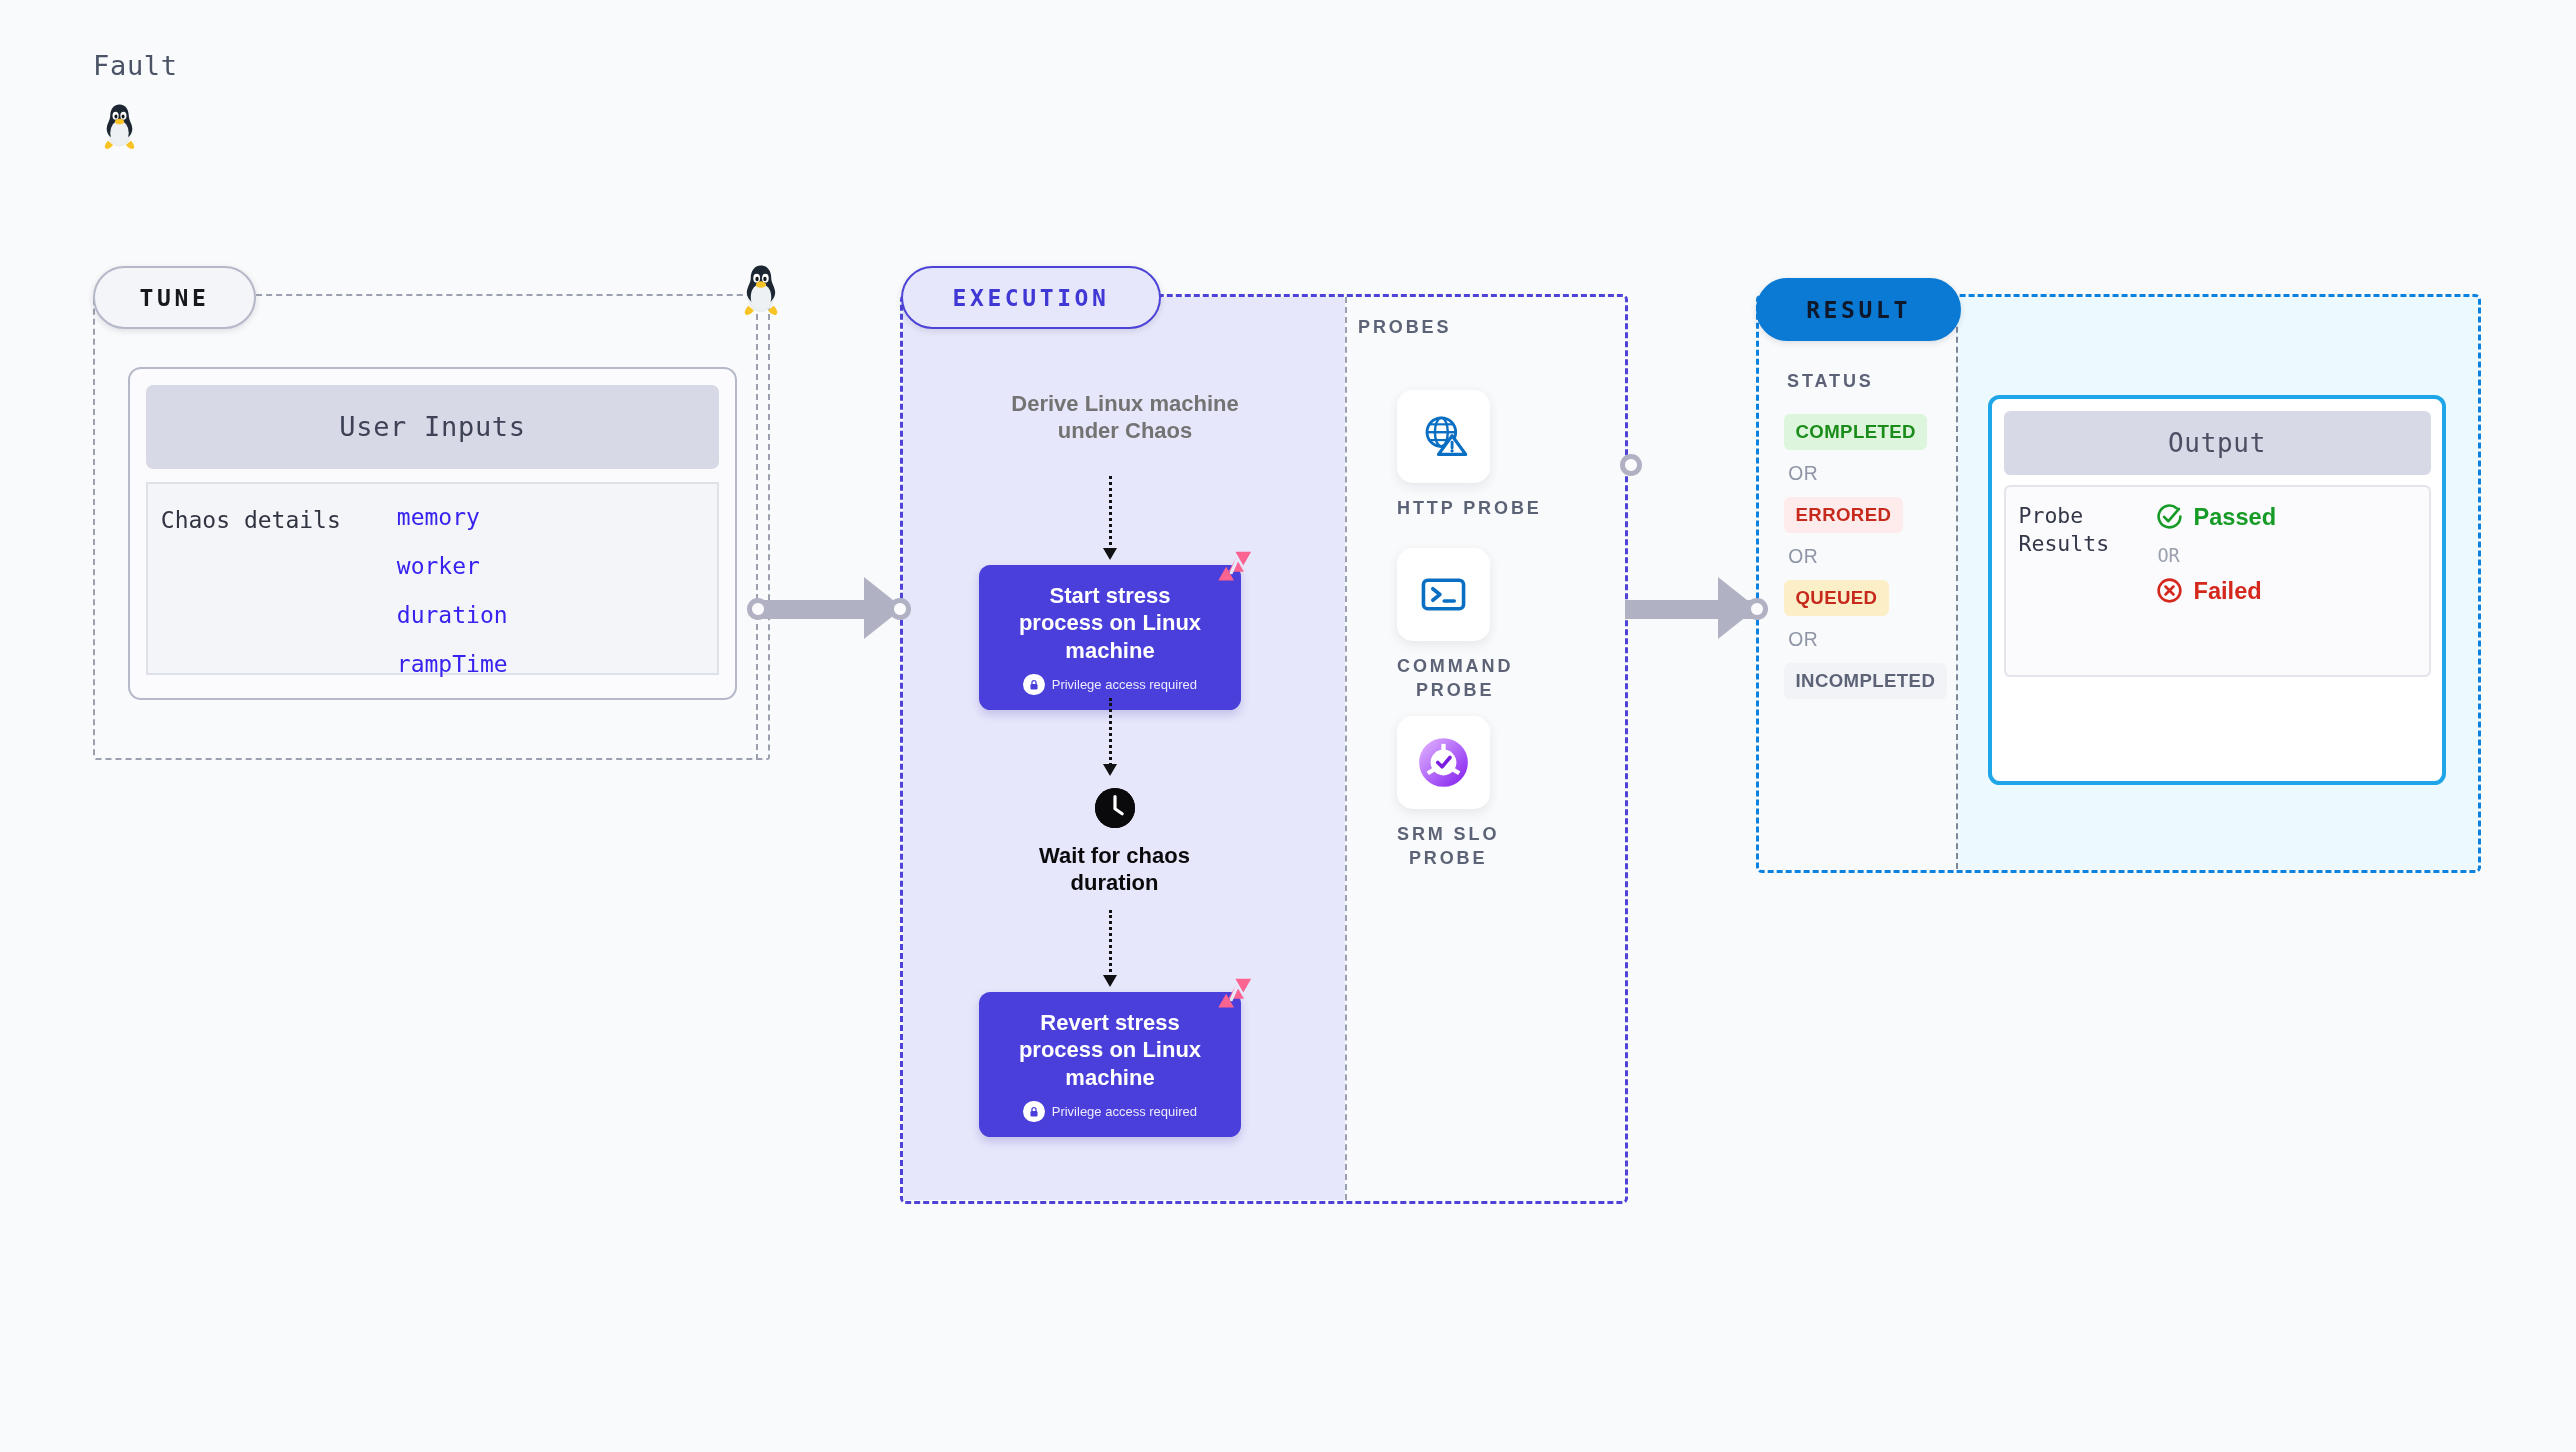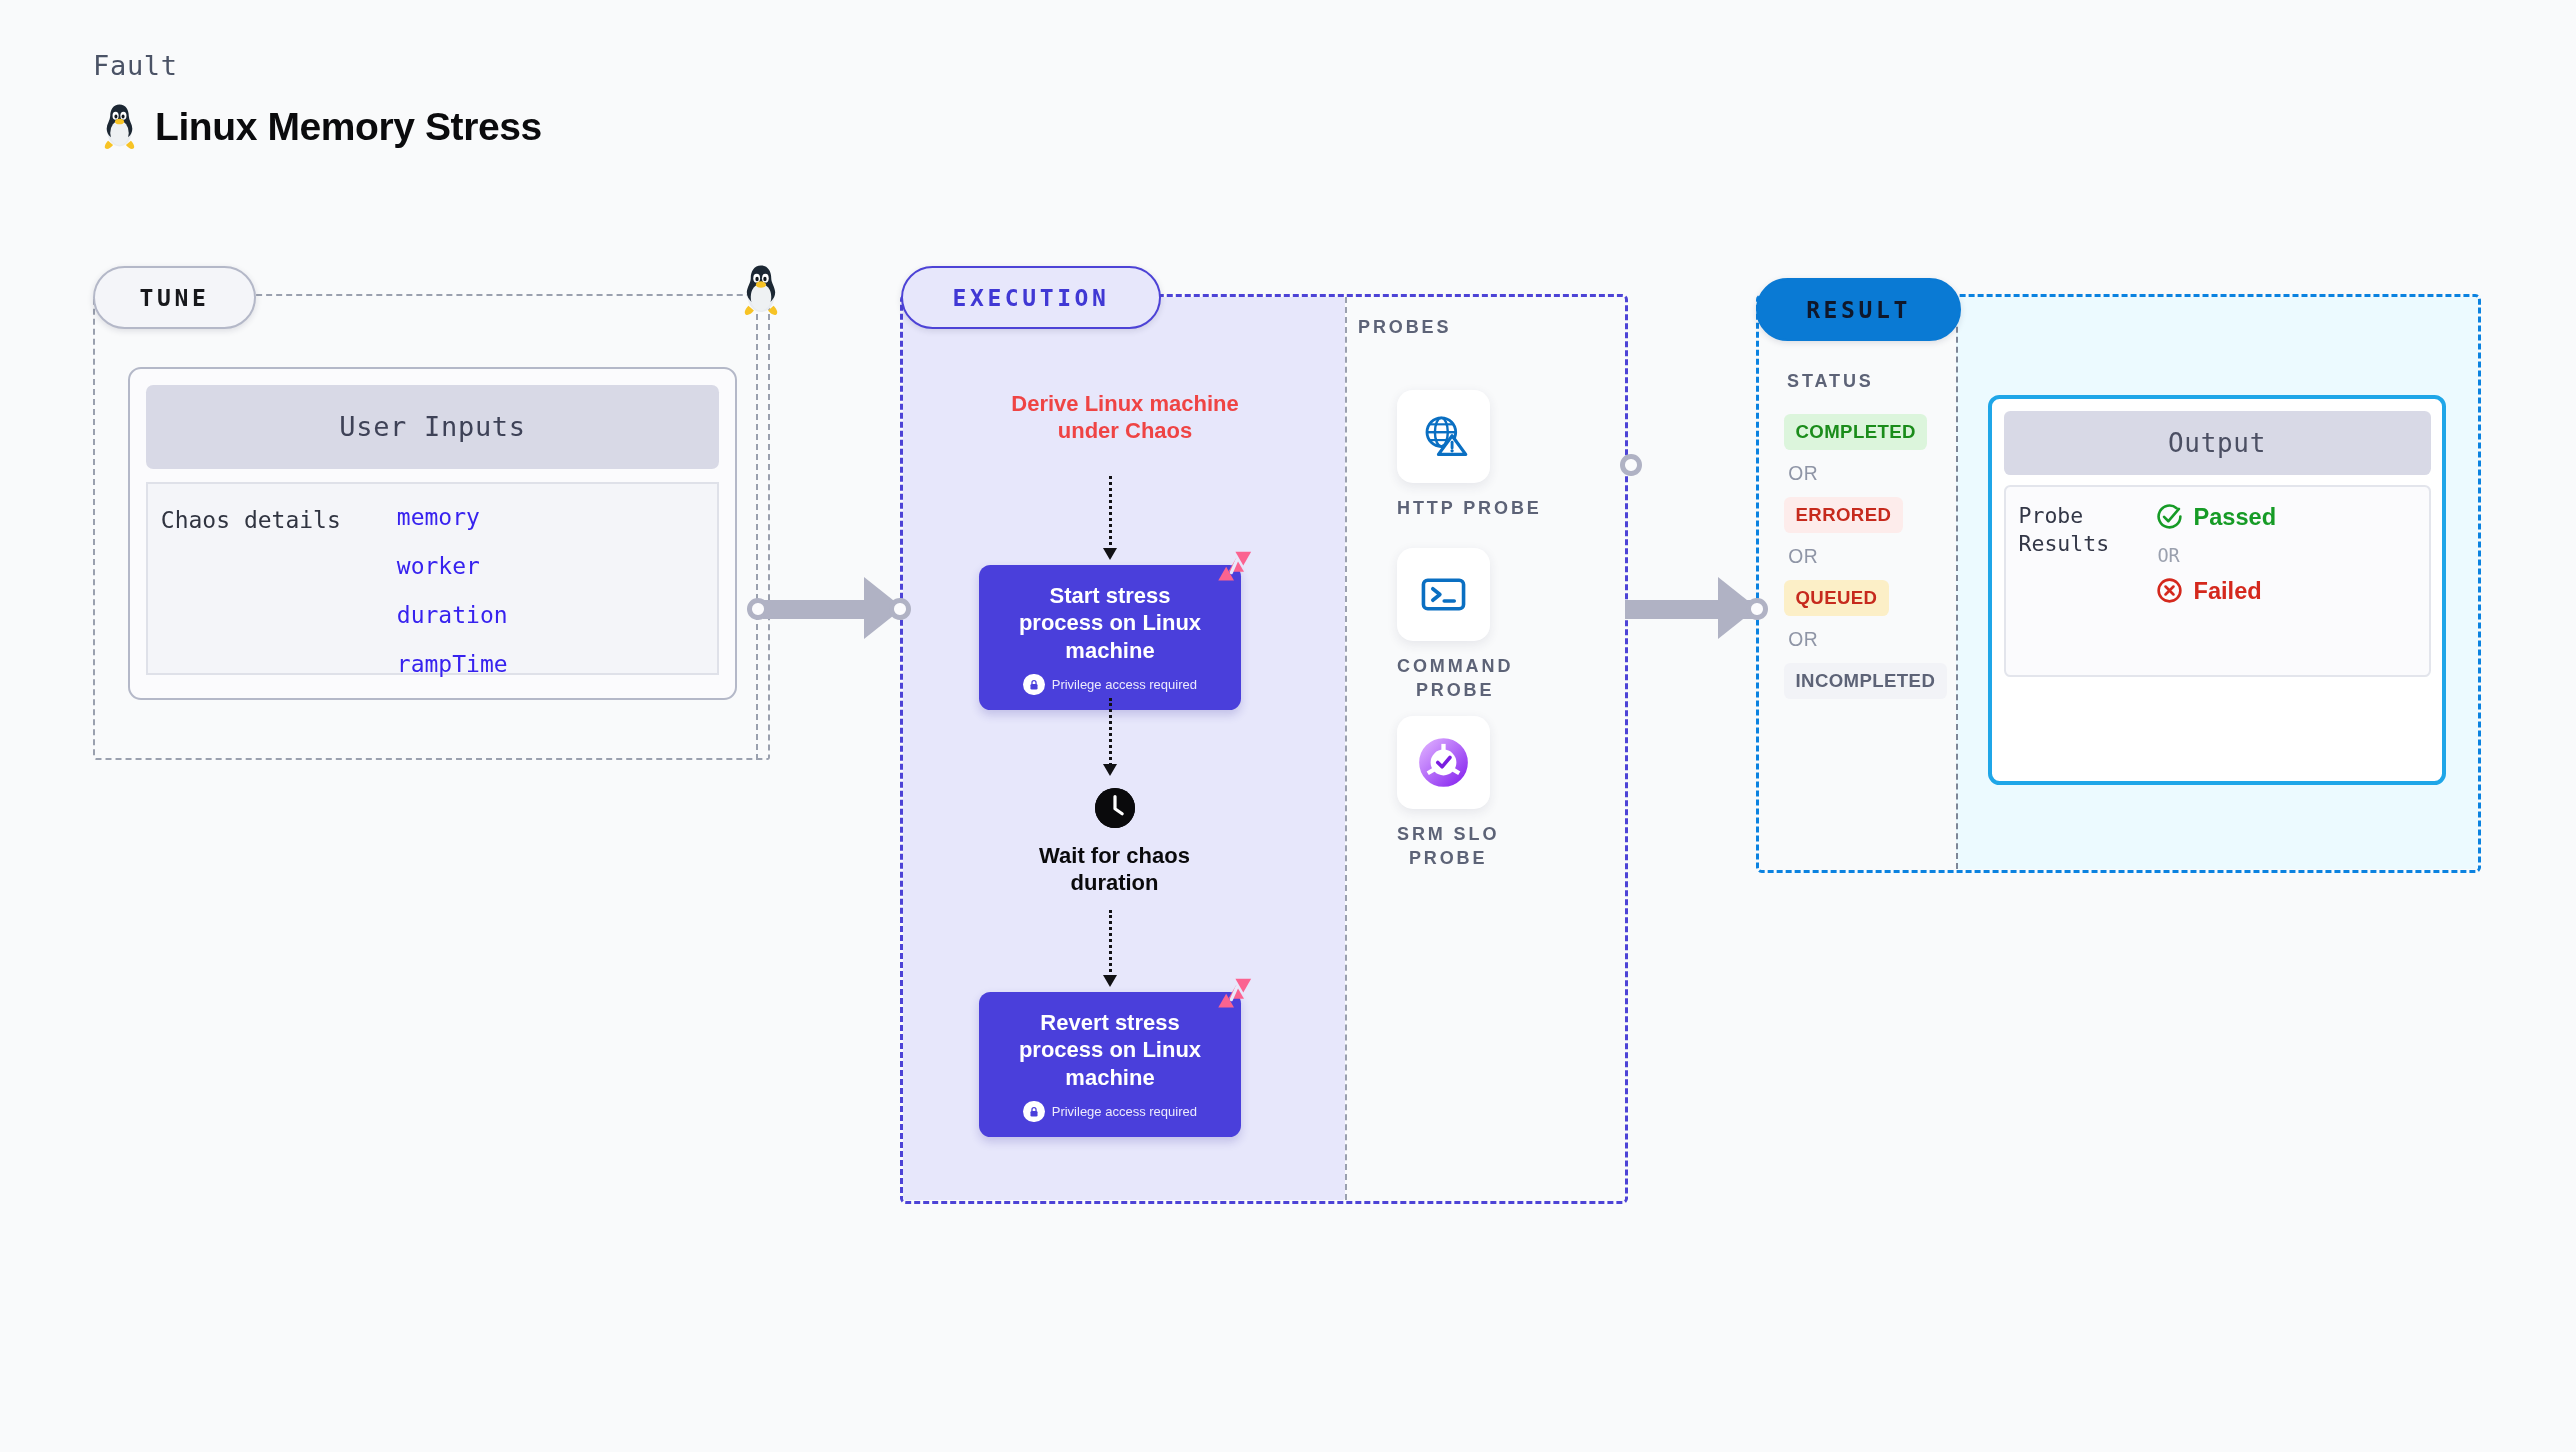--- a/index.html
+++ b/index.html
@@ -135,21 +135,21 @@
     border-radius: 2.9px;
   }
   #probes-divider {
     position: absolute;
     left: 1345px; top: 297px; width: 0; height: 903px;
     border-left: 2.9px dashed #9aa0ae;
   }
 
   #derive-label {
     position: absolute; left: 971px; top: 390px; width: 308px;
-    text-align: center; font-size: 22px; font-weight: 700; color: #ef4444;
+    text-align: center; font-size: 22px; font-weight: 700; color: #737373;
     line-height: 1.24;
   }
 
   .dotted-arrow {
     position: absolute;
     width: 0;
     border-left: 3.6px dotted #111114;
   }
   .arrow-head-down {
     position: absolute;
@@ -322,21 +322,20 @@
         <ellipse cx="27" cy="42" rx="13" ry="17" fill="#eef1f3"></ellipse>
         <ellipse cx="21.5" cy="18" rx="4.3" ry="5.6" fill="#fff"></ellipse>
         <ellipse cx="32.5" cy="18" rx="4.3" ry="5.6" fill="#fff"></ellipse>
         <ellipse cx="22" cy="19" rx="2.1" ry="2.9" fill="#10161c"></ellipse>
         <ellipse cx="32" cy="19" rx="2.1" ry="2.9" fill="#10161c"></ellipse>
         <path d="M27 22c-4 0-6.5 2-6.5 4.2S23.5 30 27 30s6.5-1.6 6.5-3.8S31 22 27 22z" fill="#f7c325"></path>
         <path d="M11 53c-4 4-6 9-3.5 11s7.5-1 10.5-5z" fill="#f7c325"></path>
         <path d="M43 53c4 4 6 9 3.5 11s-7.5-1-10.5-5z" fill="#f7c325"></path>
       </svg>
     </span>
-    <span id="title-text">Linux Memory Stress</span>
   </div>
 </div>
 
 <div id="tune-region"></div>
 <div id="tune-inner-divider"></div>
 <div id="pill-tune" class="stage-pill">TUNE</div>
 
 <svg id="tune-penguin" viewBox="0 0 54 66">
   <ellipse cx="27" cy="40" rx="17" ry="21" fill="#e9ecef"></ellipse>
   <path d="M27 2c-9 0-13 8-13 16 0 6-5 12-5 18 0 9 8 16 18 16s18-7 18-16c0-6-5-12-5-18C40 10 36 2 27 2z" fill="#1c2733"></path>

